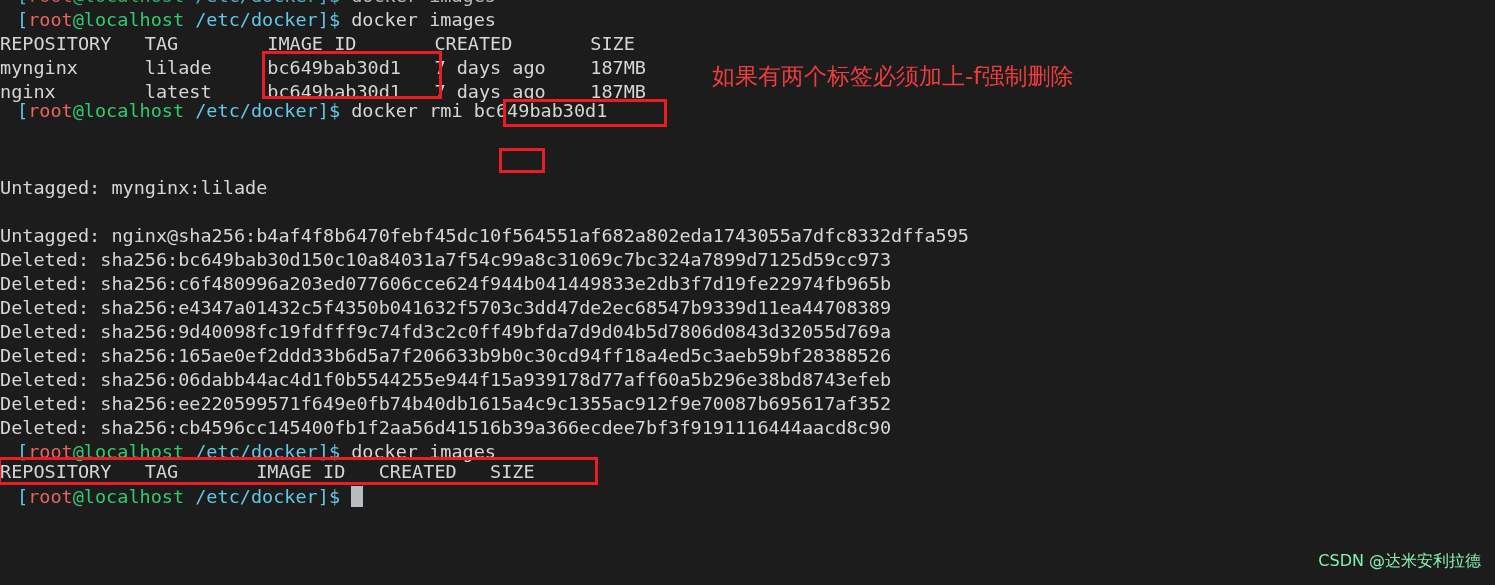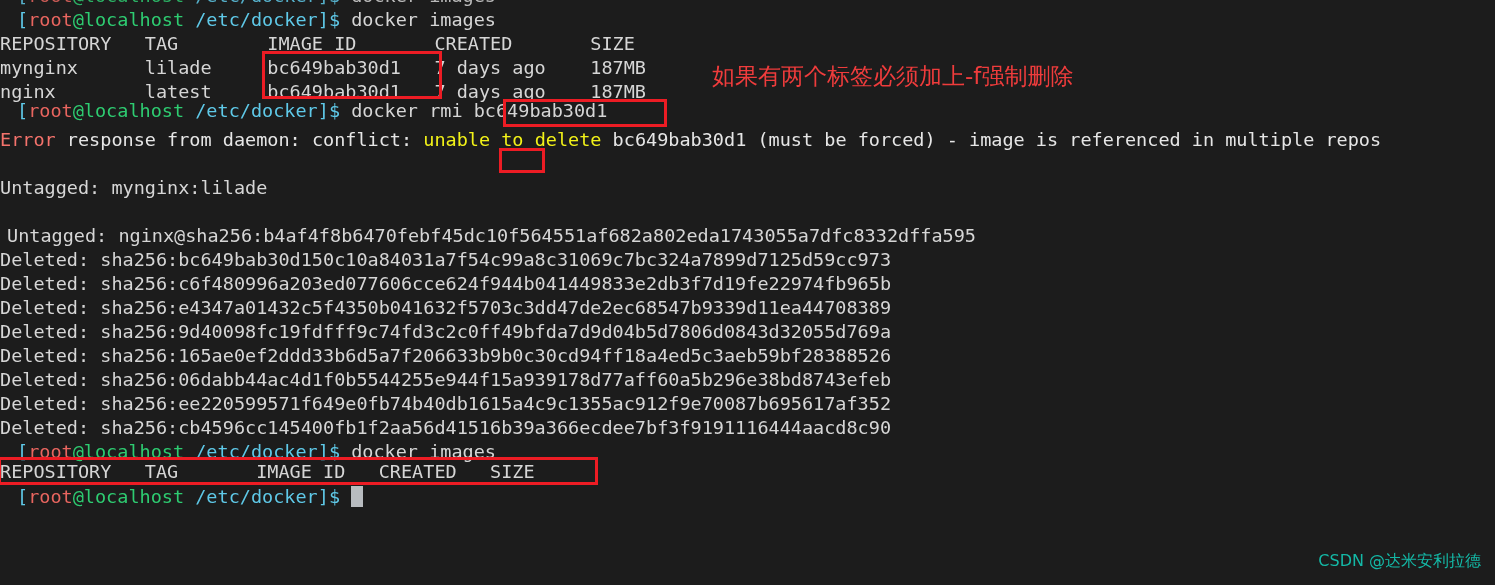--- a/index.html
+++ b/index.html
@@ -61,21 +61,21 @@
     color: #ef3c3c;
     font-family: "DejaVu Sans", "Liberation Sans", sans-serif;
     font-size: 23px;
     white-space: pre;
   }
 
   .watermark {
     position: absolute;
     right: 14px;
     bottom: 10px;
-    color: #14b8a6;
+    color: #86efac;
     font-family: "DejaVu Sans", "Liberation Sans", sans-serif;
     font-size: 16px;
     white-space: pre;
   }
 
   .topclip {
     position: absolute;
     left: 0;
     top: -16px;
     opacity: 0.85;
@@ -89,25 +89,24 @@
   <div class="line indent1 topclip"><span class="c-bracket">[</span><span class="c-user">root</span><span class="c-host">@localhost</span><span class="c-path"> /etc/docker</span><span class="c-dollar">]$</span><span class="c-cmd"> docker images</span></div>
 
   <div class="line indent1" style="top:8px;"><span class="c-bracket">[</span><span class="c-user">root</span><span class="c-host">@localhost</span><span class="c-path"> /etc/docker</span><span class="c-dollar">]$</span><span class="c-cmd"> docker images</span></div>
 
   <div class="line" style="top:32px;">REPOSITORY   TAG        IMAGE ID       CREATED       SIZE</div>
   <div class="line" style="top:56px;">mynginx      lilade     bc649bab30d1   7 days ago    187MB</div>
   <div class="line" style="top:80px;">nginx        latest     bc649bab30d1   7 days ago    187MB</div>
 
   <div class="line indent1" style="top:99px;"><span class="c-bracket">[</span><span class="c-user">root</span><span class="c-host">@localhost</span><span class="c-path"> /etc/docker</span><span class="c-dollar">]$</span><span class="c-cmd"> docker rmi </span><span class="c-cmd">bc649bab30d1</span></div>
 
-  <div class="line" style="top:128px;"><span class="c-err">Error</span><span class="c-white"> response from daemon: conflict: </span><span class="c-yellow">unable to delete</span><span class="c-white"> bc649bab30d1 (must be forced) - image is referenced in multiple repos</span></div>
 
 
   <div class="line" style="top:176px;">Untagged: mynginx:lilade</div>
-  <div class="line" style="top:224px;padding-left:7px;">Untagged: nginx@sha256:b4af4f8b6470febf45dc10f564551af682a802eda1743055a7dfc8332dffa595</div>
+  <div class="line" style="top:224px;">Untagged: nginx@sha256:b4af4f8b6470febf45dc10f564551af682a802eda1743055a7dfc8332dffa595</div>
   <div class="line" style="top:248px;">Deleted: sha256:bc649bab30d150c10a84031a7f54c99a8c31069c7bc324a7899d7125d59cc973</div>
   <div class="line" style="top:272px;">Deleted: sha256:c6f480996a203ed077606cce624f944b041449833e2db3f7d19fe22974fb965b</div>
   <div class="line" style="top:296px;">Deleted: sha256:e4347a01432c5f4350b041632f5703c3dd47de2ec68547b9339d11ea44708389</div>
   <div class="line" style="top:320px;">Deleted: sha256:9d40098fc19fdfff9c74fd3c2c0ff49bfda7d9d04b5d7806d0843d32055d769a</div>
   <div class="line" style="top:344px;">Deleted: sha256:165ae0ef2ddd33b6d5a7f206633b9b0c30cd94ff18a4ed5c3aeb59bf28388526</div>
   <div class="line" style="top:368px;">Deleted: sha256:06dabb44ac4d1f0b5544255e944f15a939178d77aff60a5b296e38bd8743efeb</div>
   <div class="line" style="top:392px;">Deleted: sha256:ee220599571f649e0fb74b40db1615a4c9c1355ac912f9e70087b695617af352</div>
   <div class="line" style="top:416px;">Deleted: sha256:cb4596cc145400fb1f2aa56d41516b39a366ecdee7bf3f9191116444aacd8c90</div>
 
   <div class="line indent1" style="top:440px;"><span class="c-bracket">[</span><span class="c-user">root</span><span class="c-host">@localhost</span><span class="c-path"> /etc/docker</span><span class="c-dollar">]$</span><span class="c-cmd"> docker images</span></div>

